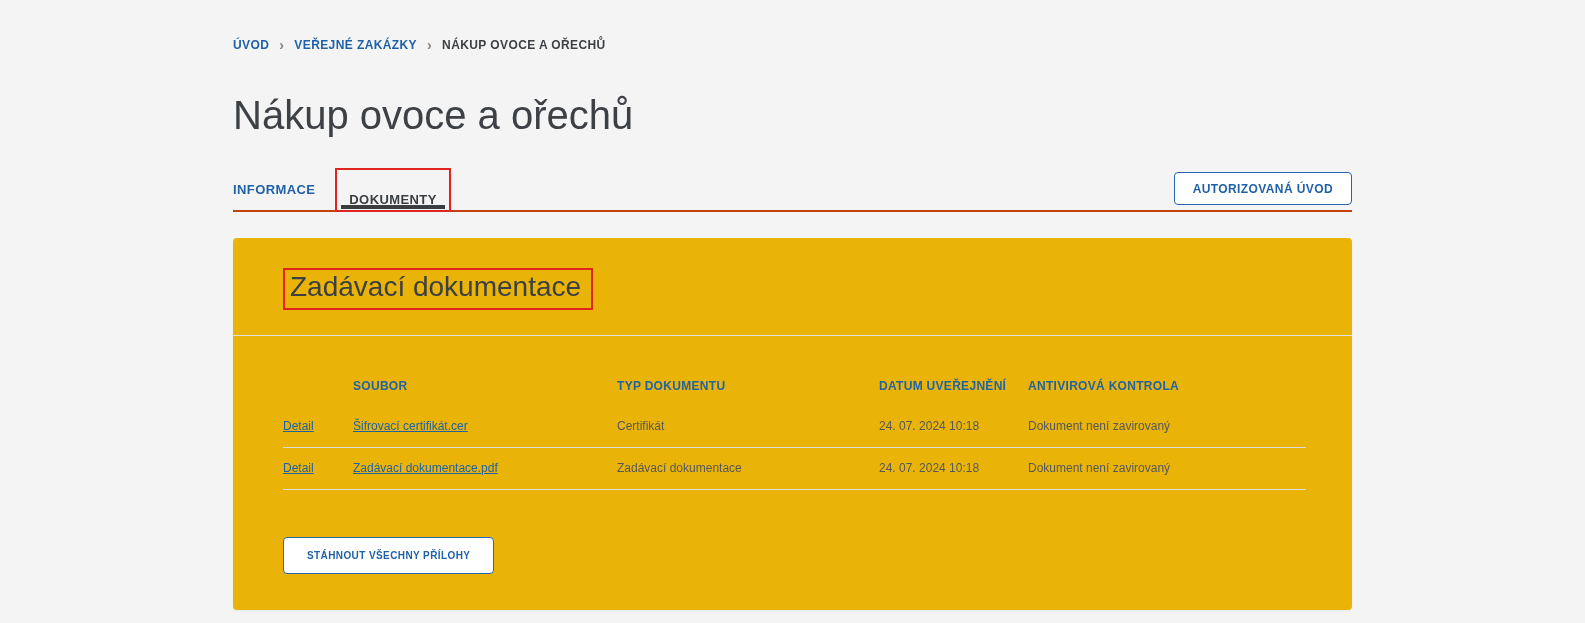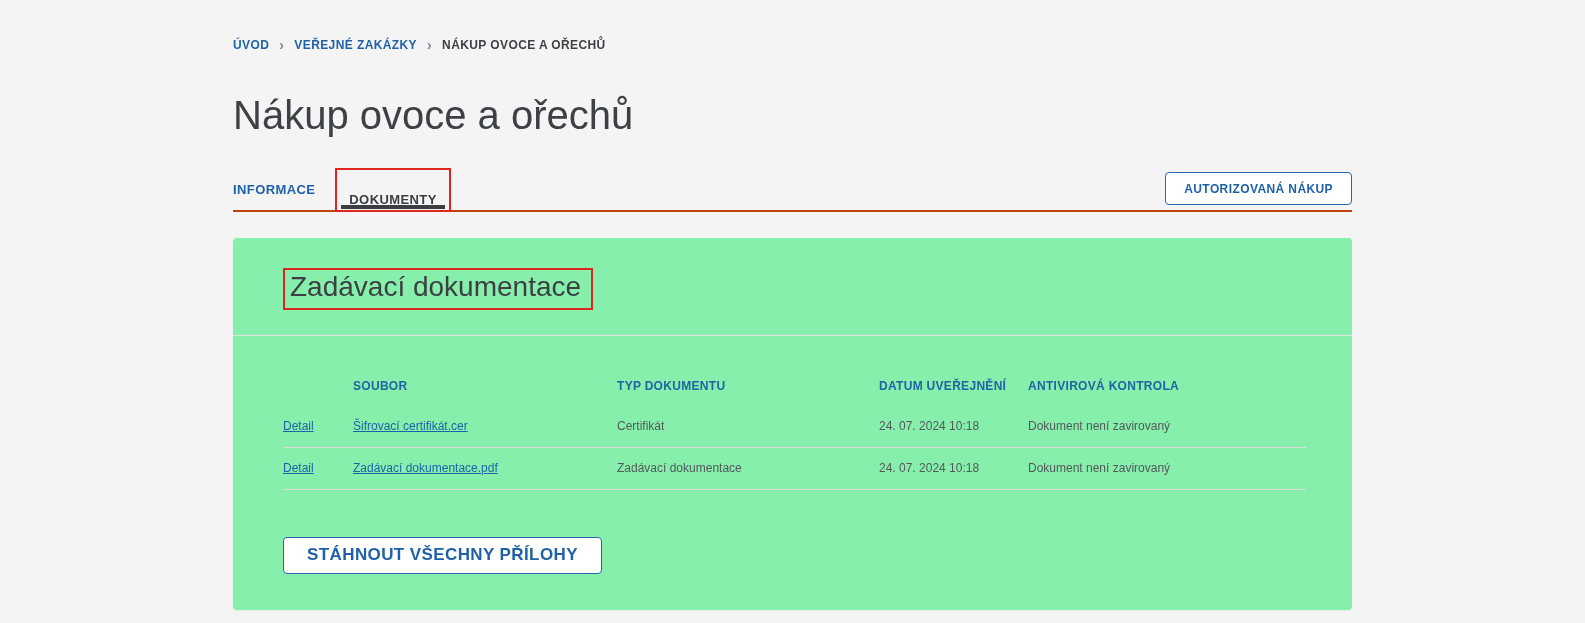--- a/index.html
+++ b/index.html
@@ -63,21 +63,21 @@
     cursor:pointer;
   }
   .authorized-btn {
     position:absolute; right:0; top:4px;
     height:33px; padding:0 18px;
   }
 
   
   .card {
     margin-top:26px;
-    background:#86efac;
+    background:#eab308;
     border-radius:4px;
     box-shadow:0 1px 2px rgba(0,0,0,.05);
   }
   .card-head {
     padding:30px 50px 25px 50px;
     border-bottom:1px solid #e2e2e2;
   }
   .heading-annotation {
     display:inline-block;
     border:2px solid #e0241f;
@@ -106,21 +106,21 @@
     font-size:12px;
     color:#55585b;
   }
   .cell-link {
     color:#1f61a8; text-decoration:underline; cursor:pointer;
     justify-self:start;
   }
   .download-btn {
     margin-top:47px;
     height:37px; padding:0 23px;
-    font-size:17px;
+    font-size:10px;
   }
 </style>
 </head>
 <body>
 
 <div class="content">
 
   <nav class="breadcrumb">
     <a class="crumb-link">ÚVOD</a>
     <span class="crumb-sep">›</span>
@@ -129,21 +129,21 @@
     <span class="crumb-current">NÁKUP OVOCE A OŘECHŮ</span>
   </nav>
 
   <h1 class="page-title">Nákup ovoce a ořechů</h1>
 
   <div class="tabbar">
     <div class="tab tab-inactive">INFORMACE</div>
     <div class="tab-annotation">
       <div class="tab tab-active">DOKUMENTY</div>
     </div>
-    <button class="btn-outline authorized-btn">AUTORIZOVANÁ NÁKUP</button>
+    <button class="btn-outline authorized-btn">AUTORIZOVANÁ ÚVOD</button>
   </div>
 
   <section class="card">
 
     <div class="card-head">
       <div class="heading-annotation">
         <h2 class="card-heading">Zadávací dokumentace</h2>
       </div>
     </div>
 

